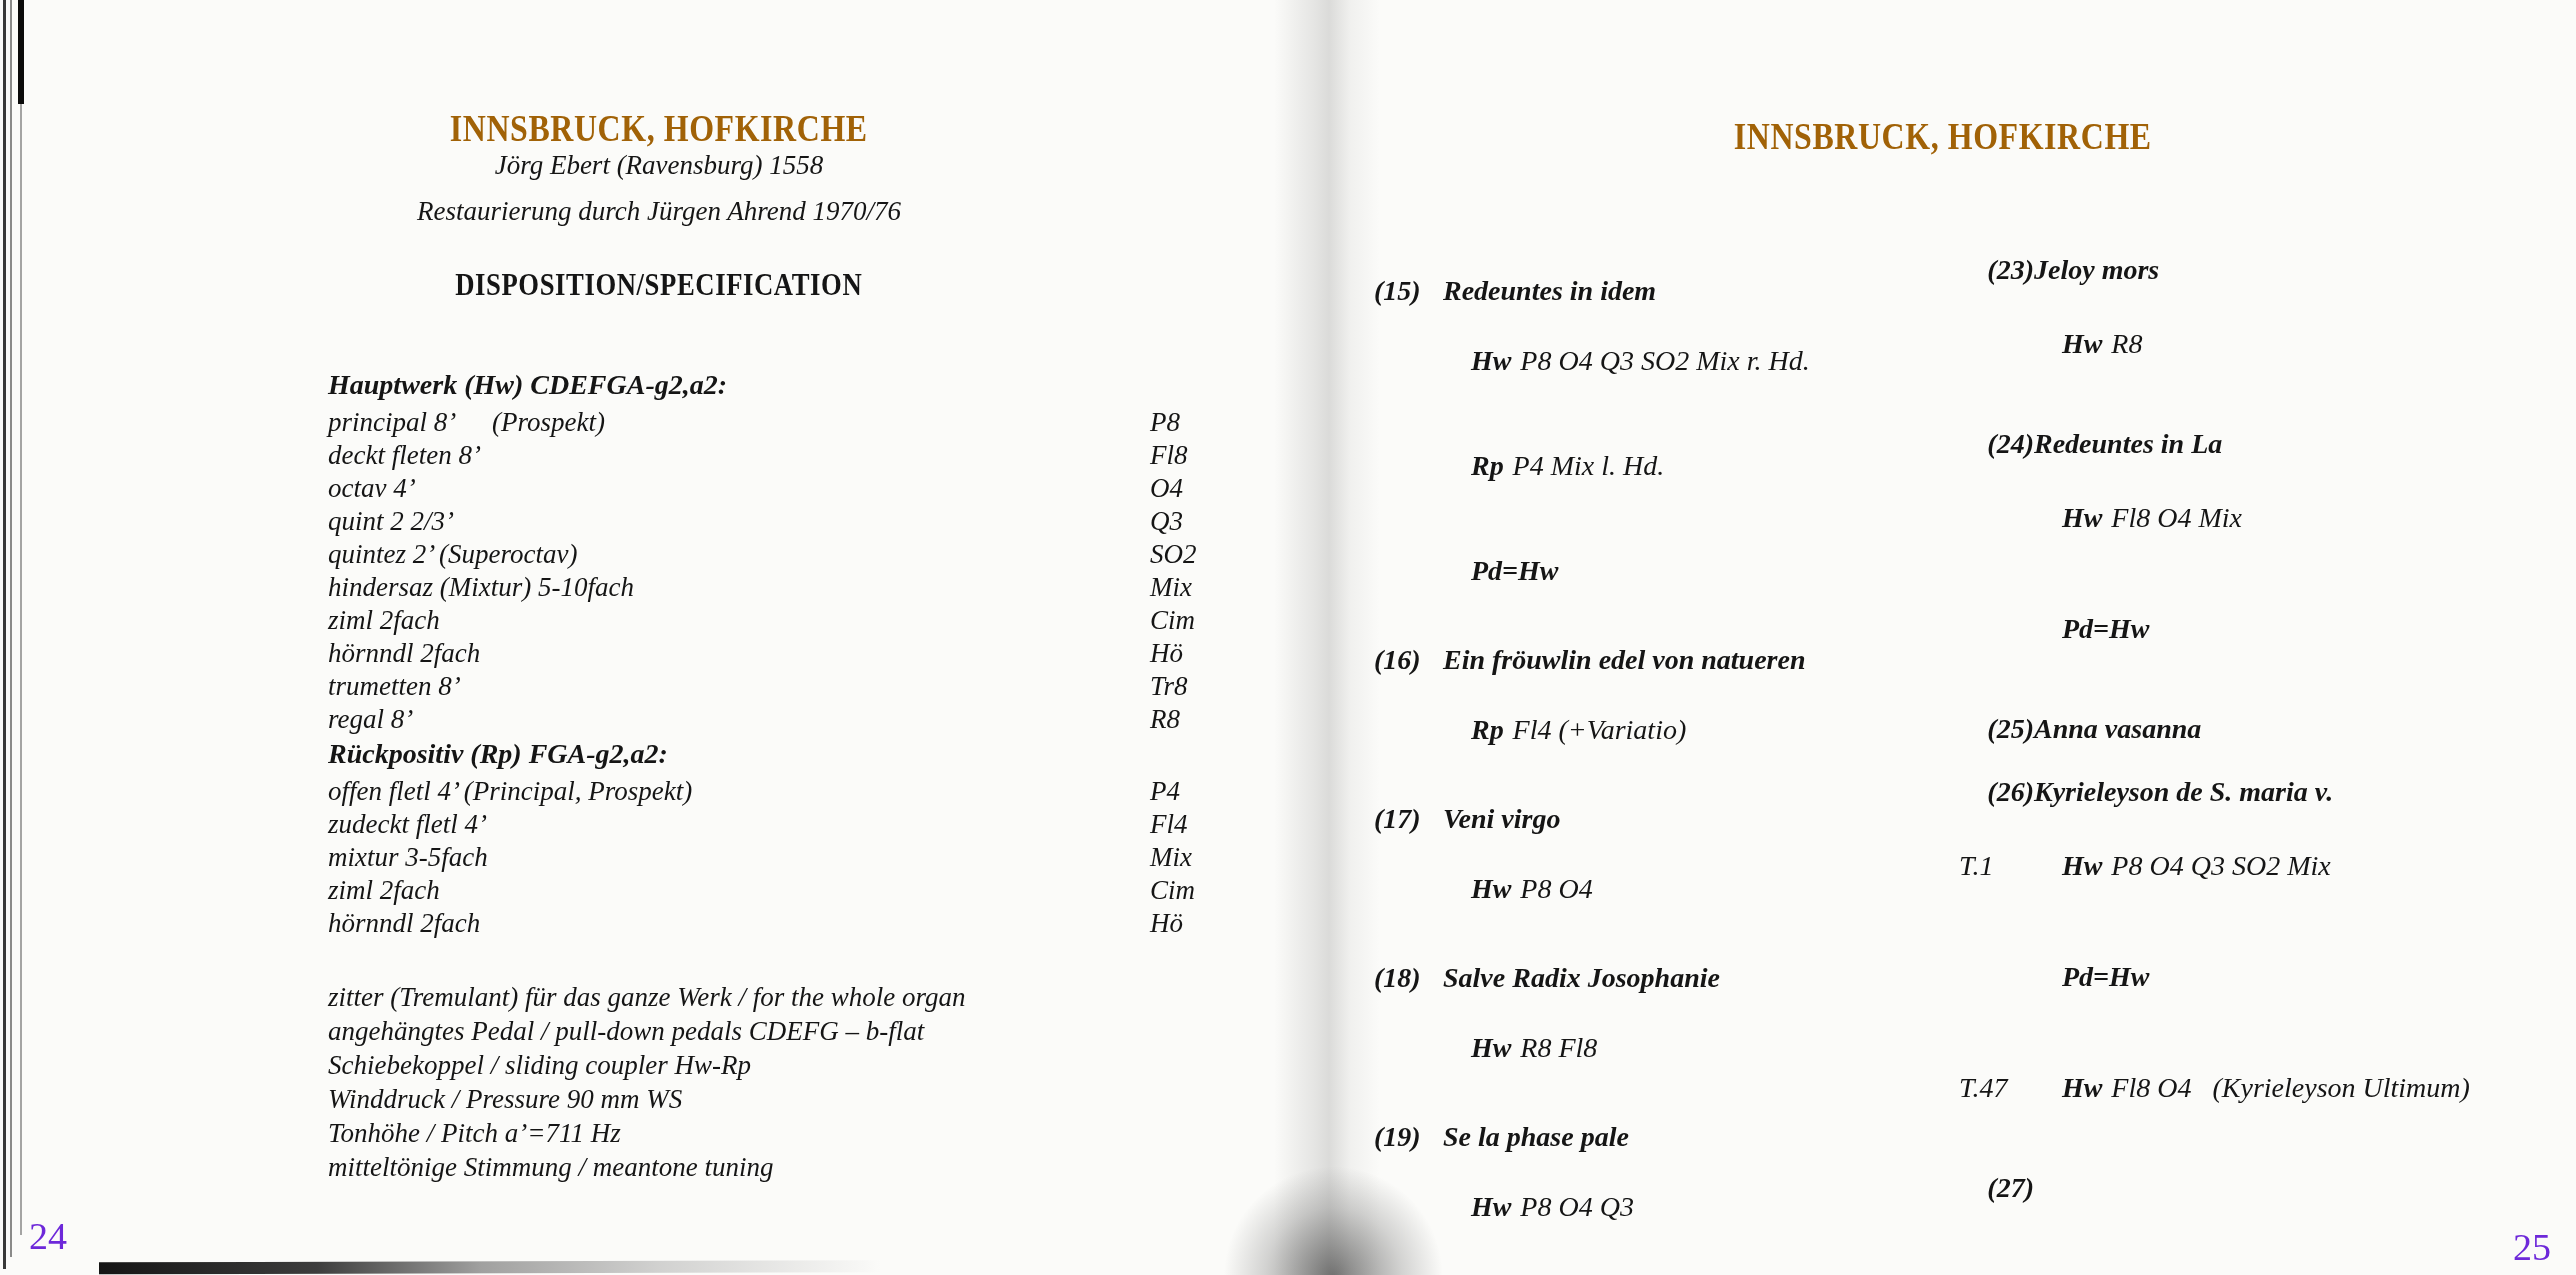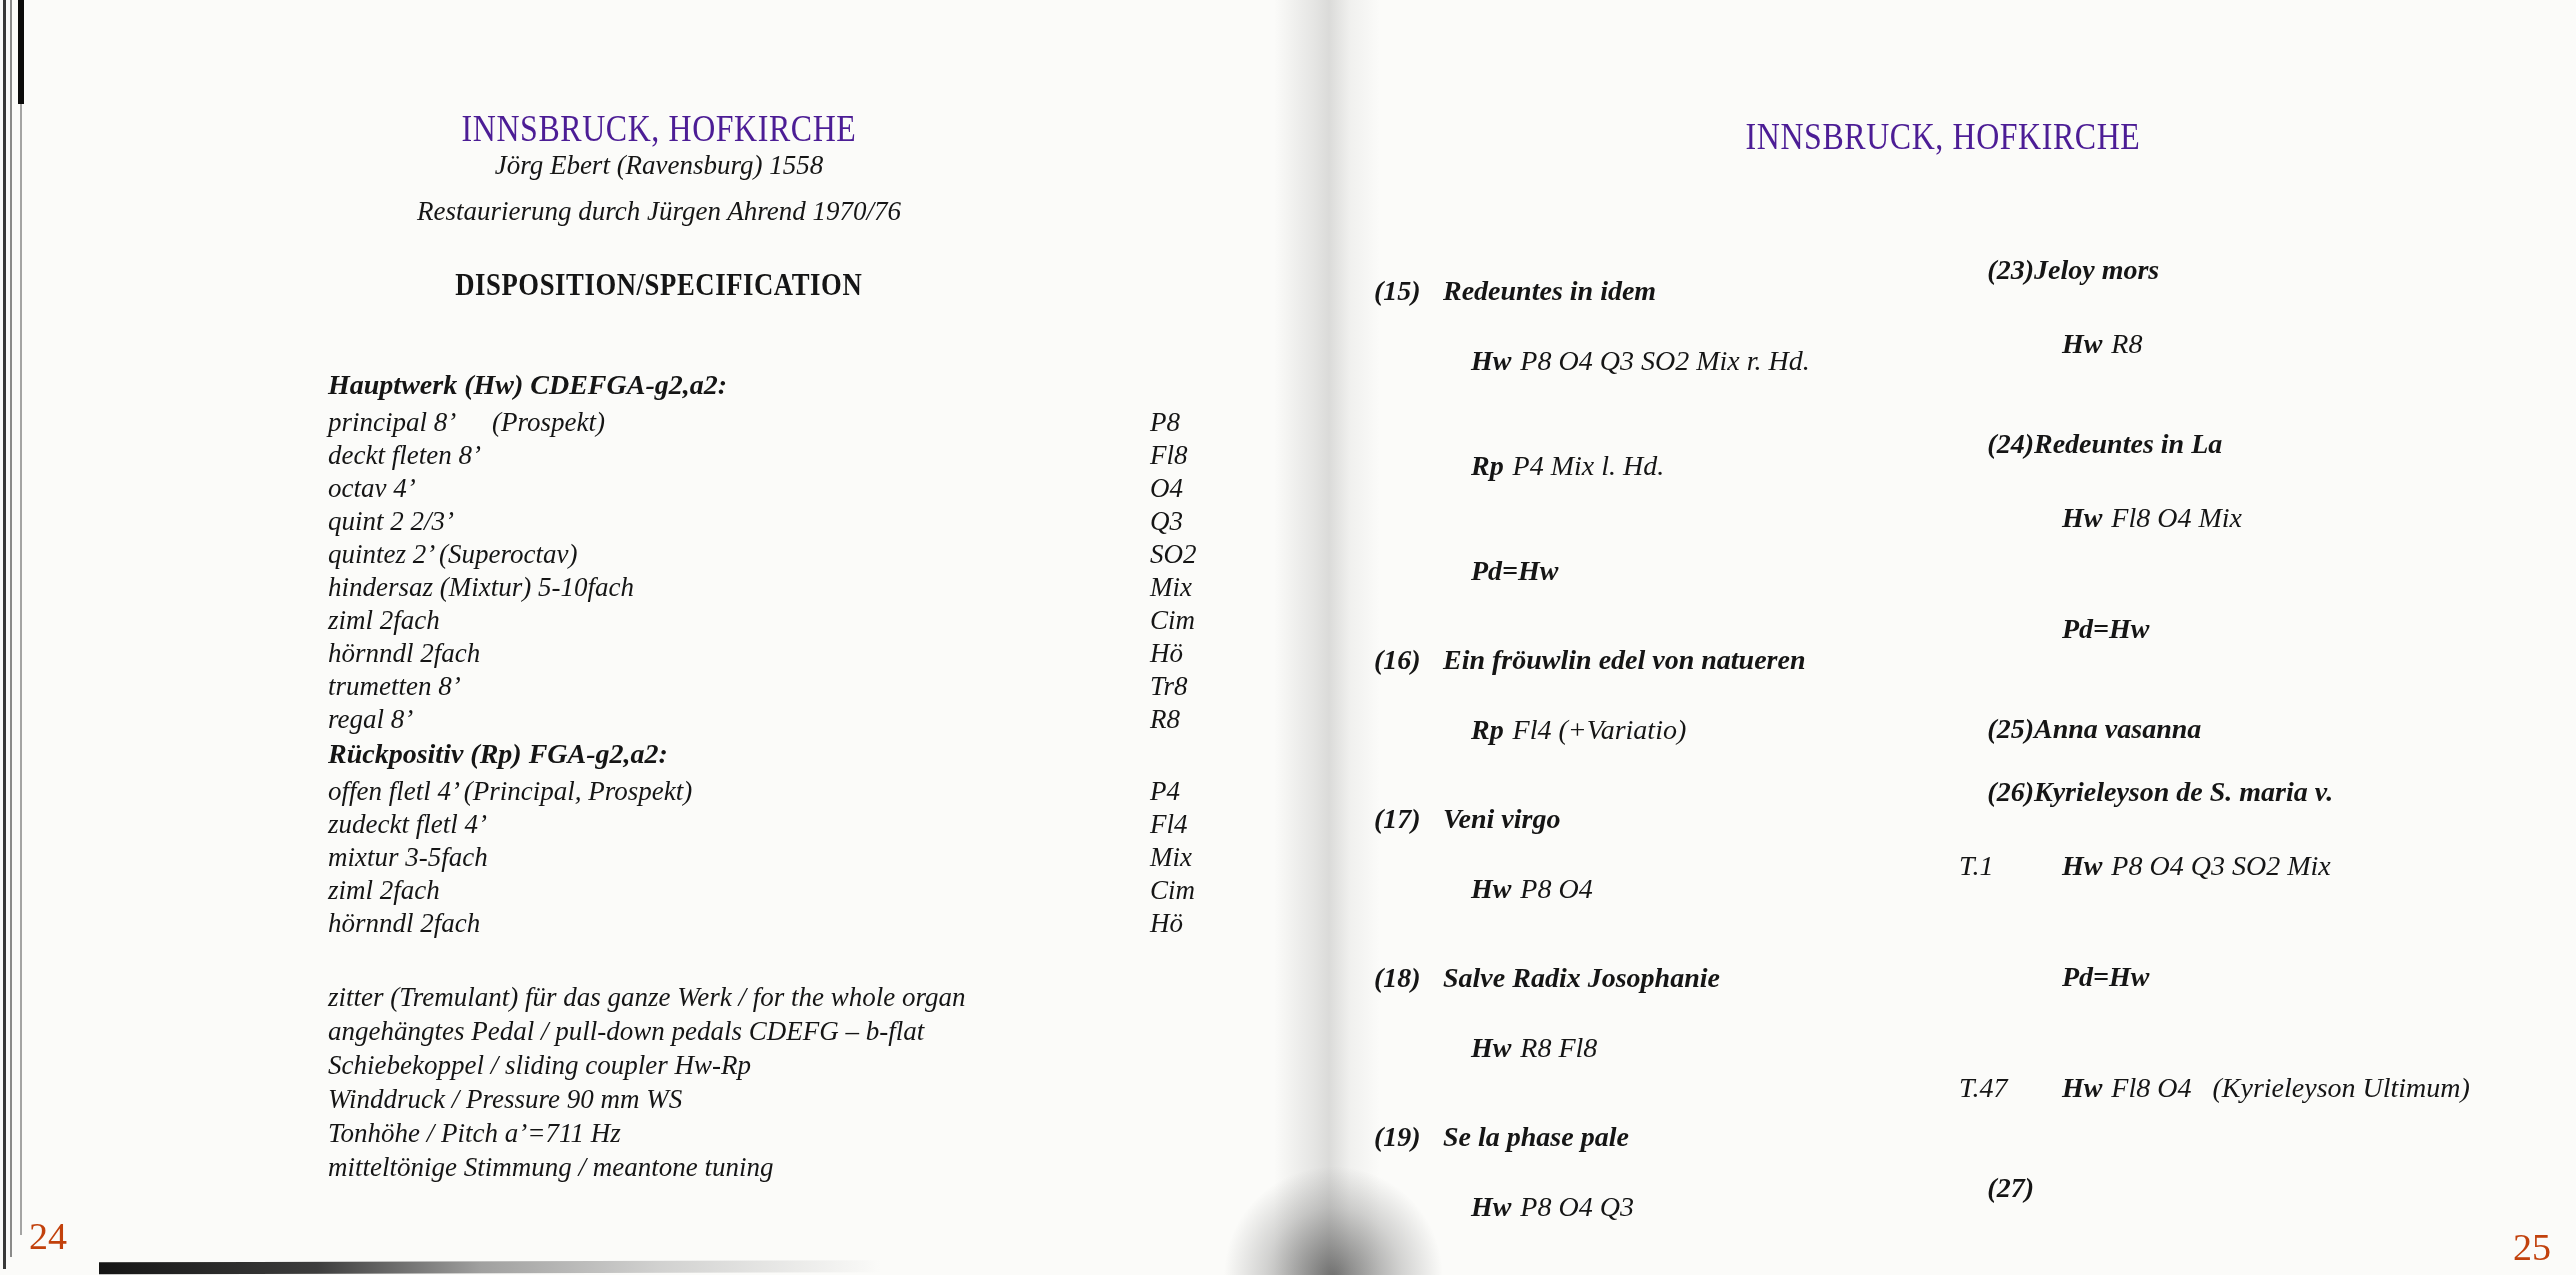--- a/index.html
+++ b/index.html
@@ -15,21 +15,21 @@
   .edge-line-3{left:20px;top:104px;width:2px;height:1131px;background:#3a3a3a;opacity:.45;}
   .gutter-shadow{left:1274px;top:0;width:106px;height:100%;
     background:linear-gradient(90deg, rgba(70,70,70,0) 0%, rgba(70,70,70,.12) 38%, rgba(60,60,60,.17) 52%, rgba(70,70,70,.06) 72%, rgba(70,70,70,0) 100%);}
   .gutter-smudge{left:1206px;top:1097px;width:245px;height:179px;
     background:radial-gradient(ellipse 62% 85% at 52% 100%, rgba(25,25,25,.55), rgba(90,90,90,.25) 45%, rgba(120,120,120,0) 72%);}
   .bottom-strip{left:99px;top:1261px;width:1022px;height:11.6px;transform:rotate(-0.15deg);
     background:linear-gradient(90deg, rgba(8,8,8,.95), rgba(28,28,28,.85) 218px, rgba(70,70,70,.5) 382px, rgba(100,100,100,.28) 559px, rgba(120,120,120,0) 783px);}
 
   .lp-center{position:absolute;left:230px;width:858px;text-align:center;}
   .rp-center{position:absolute;left:1514px;width:858px;text-align:center;}
-  .page-title{top:106px;font-size:38px;font-weight:400;letter-spacing:0.7px;color:#4c1d95;}
+  .page-title{top:106px;font-size:38px;font-weight:700;letter-spacing:0.7px;color:#a16207;}
   .page-title .condense{display:inline-block;transform:scaleX(.84);transform-origin:center;}
   .rp-title{top:114px;}
   .subtitle{font-style:italic;font-size:27px;font-weight:500;}
   .subtitle-1{top:150px;}
   .subtitle-2{top:196px;}
   .disposition{top:267px;font-size:31px;font-weight:600;letter-spacing:0.7px;}
   .disposition .condense{display:inline-block;transform:scaleX(.86);transform-origin:center;}
 
   .division{position:absolute;left:328px;width:954px;font-style:italic;font-size:27px;}
   .division-hw{top:368px;}
@@ -51,21 +51,21 @@
   .piece-num{display:inline-block;width:69px;font-weight:700;}
   .piece-col-2 .piece-num{width:75px;text-align:right;}
   .piece-title{font-weight:700;}
   .piece-lines{padding-left:69px;}
   .piece-col-2 .piece-lines{padding-left:75px;}
   .piece-line{position:relative;white-space:pre-wrap;}
   .piece-line-label{position:absolute;left:-69px;font-weight:400;text-align:center;}
   .piece-col-2 .piece-line-label{left:-75px;}
   .piece-line-lead{font-weight:700;margin-right:8.9px;}
 
-  .page-number{position:absolute;font-size:38px;font-style:normal;color:#c2410c;}
+  .page-number{position:absolute;font-size:38px;font-style:normal;color:#6d28d9;}
   .page-number-left{left:29px;top:1214px;}
   .page-number-right{left:2513px;top:1225px;}
 </style>
 </head>
 <body>
 
 <div>
 
   <div class="artifact edge-line-1"></div>
   <div class="artifact edge-line-2"></div>

